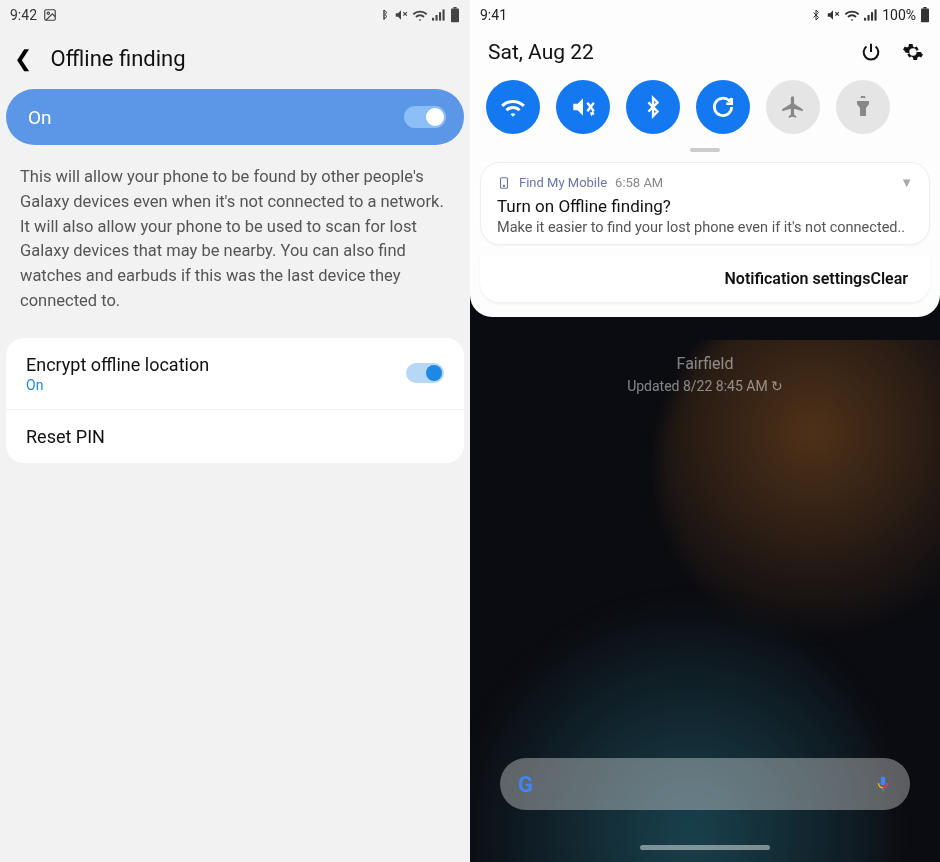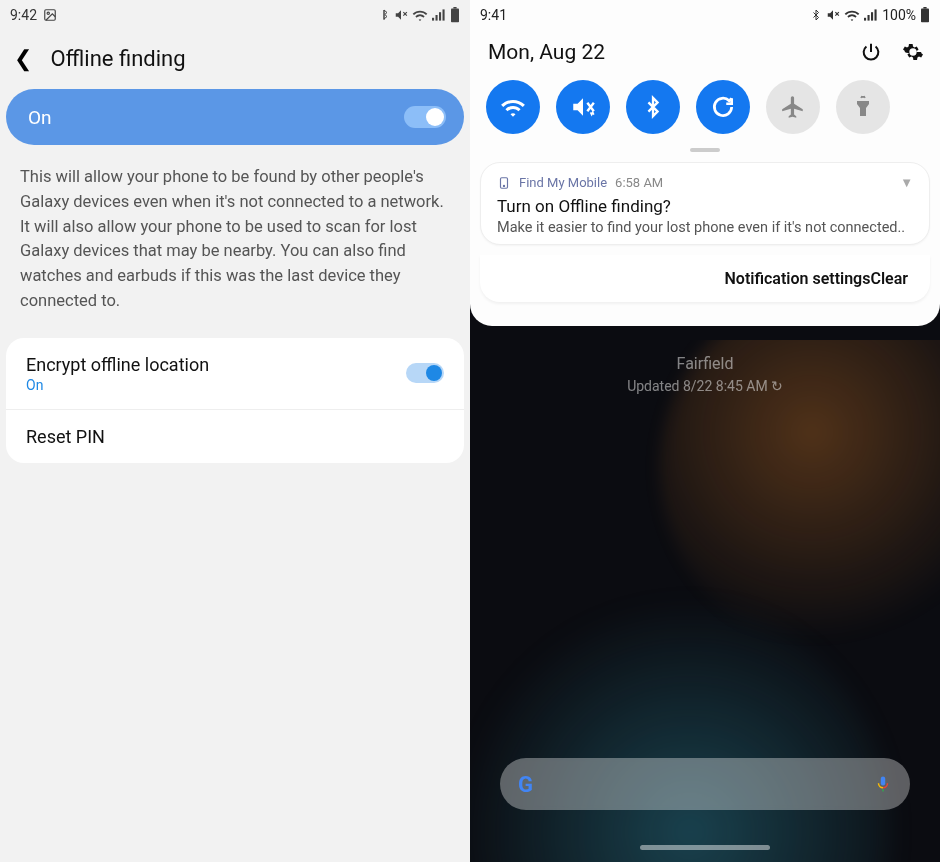--- a/index.html
+++ b/index.html
@@ -27,21 +27,21 @@
   .desc { padding: 0 20px 24px; font-size: 16.5px; line-height: 1.5; color: #555; }
   .card { margin: 0 6px; background: #fff; border-radius: 18px; overflow: hidden; }
   .row { padding: 16px 20px; }
   .row + .row { border-top: 1px solid #eee; }
   .row-top { display: flex; align-items: center; justify-content: space-between; }
   .row-title { font-size: 18px; color: #111; }
   .row-sub { font-size: 14px; color: #1e88e5; margin-top: 2px; }
   .row-sub.gray { color: #777; }
   
   .right { background: #0b0c11; }
-  .panel { background: #fdfdfd; border-bottom-left-radius: 22px; border-bottom-right-radius: 22px; padding-bottom: 24px; }
+  .panel { background: #fdfdfd; border-bottom-left-radius: 22px; border-bottom-right-radius: 22px; padding-bottom: 15px; }
   .statusbar.rt { color: #222; }
   .pct { font-size: 14px; }
   .shade-head { display: flex; align-items: center; justify-content: space-between; padding: 10px 16px 12px 18px; }
   .shade-date { font-size: 21px; color: #111; }
   .shade-icons { display: flex; gap: 20px; }
   .shade-icons svg { display: block; }
   .qs-row { display: flex; gap: 16px; padding: 4px 16px 10px; }
   .qs { width: 54px; height: 54px; border-radius: 50%; display: flex; align-items: center; justify-content: center; }
   .qs.on { background: #1478f0; color: #fff; }
   .qs.off { background: #e5e5e5; color: #777; }
@@ -174,21 +174,21 @@
             </svg>
           <span class="pct">100%</span>
           <svg width="10" height="16" viewBox="0 0 12 20" fill="#333">
               <rect x="1" y="2" width="10" height="17" rx="1"></rect>
               <rect x="4" y="0" width="4" height="2"></rect>
             </svg>
         </div>
       </div>
 
       <div class="shade-head">
-        <span class="shade-date">Mon, Aug 22</span>
+        <span class="shade-date">Sat, Aug 22</span>
         <div class="shade-icons">
           <svg width="22" height="22" viewBox="0 0 24 24" fill="none" stroke="#111" stroke-width="2.2">
               <path d="M12 3v9"></path>
               <path d="M7 6a8 8 0 1 0 10 0"></path>
             </svg>
           <svg width="22" height="22" viewBox="0 0 24 24" fill="#111">
               <path d="M12 8a4 4 0 1 0 0 8 4 4 0 0 0 0-8zm9 4a7 7 0 0 1-.1 1l2 1.6-2 3.4-2.4-1a7 7 0 0 1-1.7 1l-.4 2.6h-4l-.4-2.6a7 7 0 0 1-1.7-1l-2.4 1-2-3.4 2-1.6A7 7 0 0 1 3 12a7 7 0 0 1 .1-1l-2-1.6 2-3.4 2.4 1a7 7 0 0 1 1.7-1L7.6 3.4h4l.4 2.6a7 7 0 0 1 1.7 1l2.4-1 2 3.4-2 1.6c0 .3.1.7.1 1z"></path>
             </svg>
         </div>
       </div>

